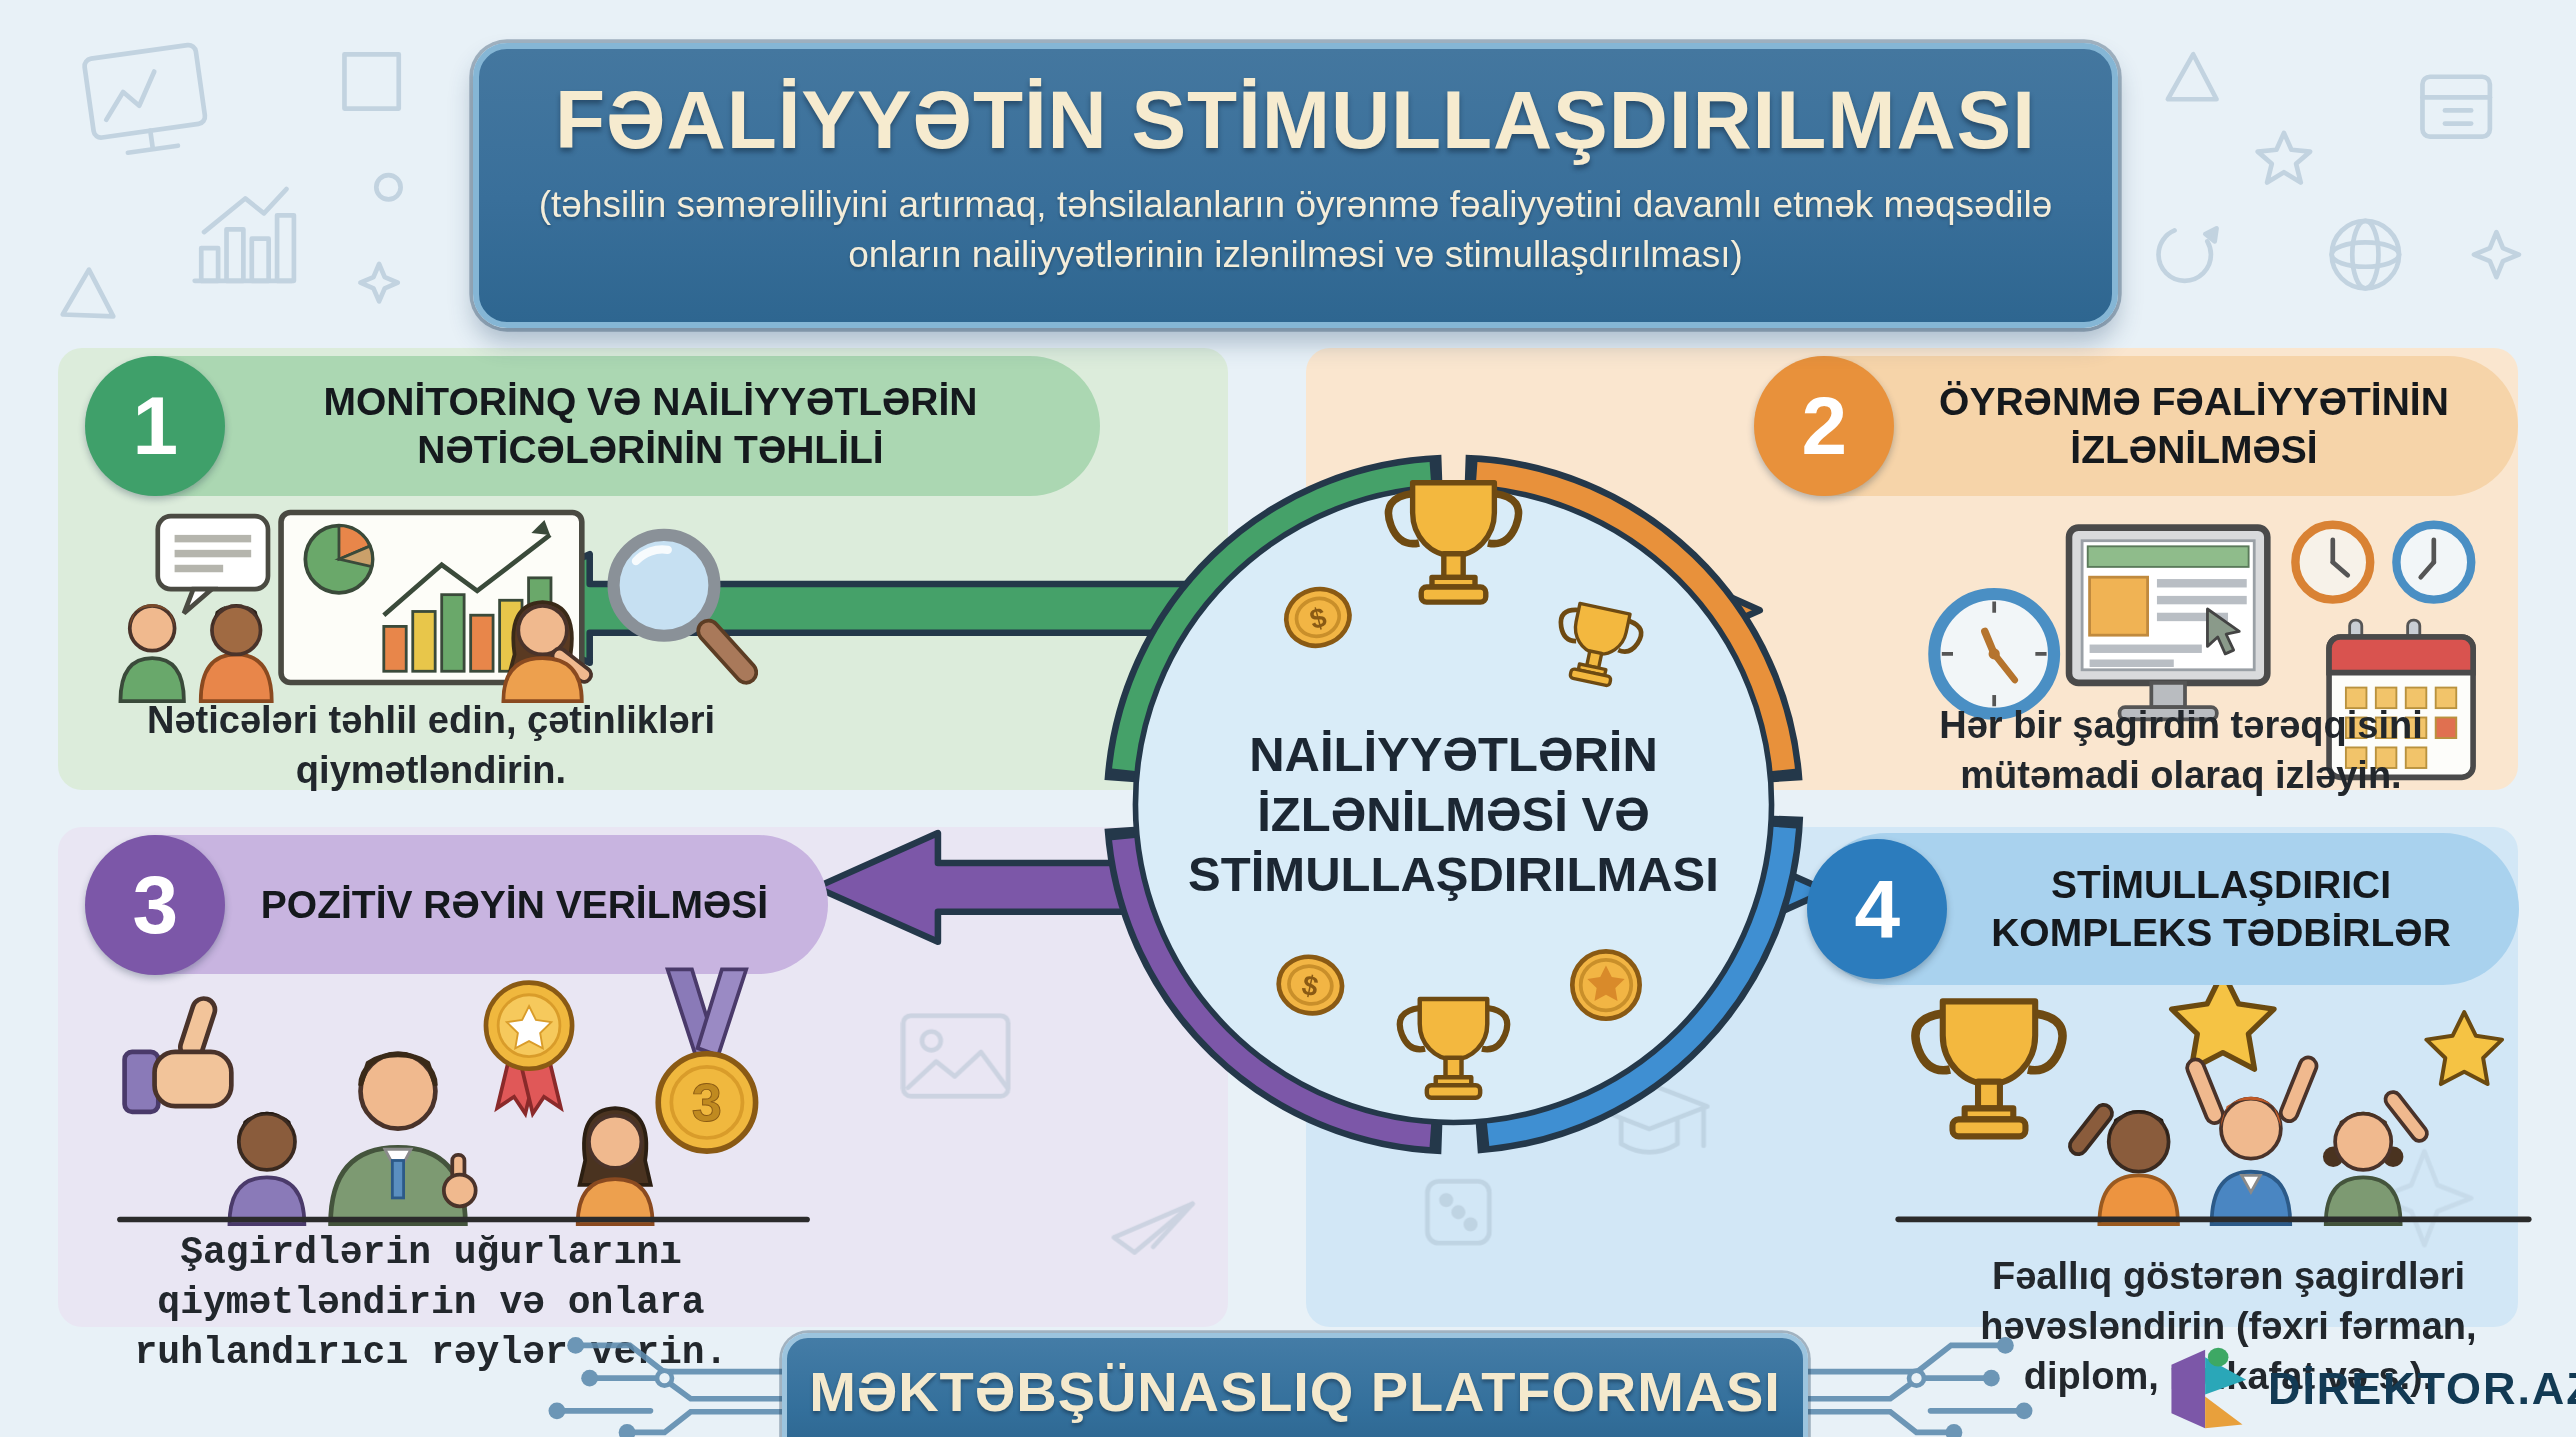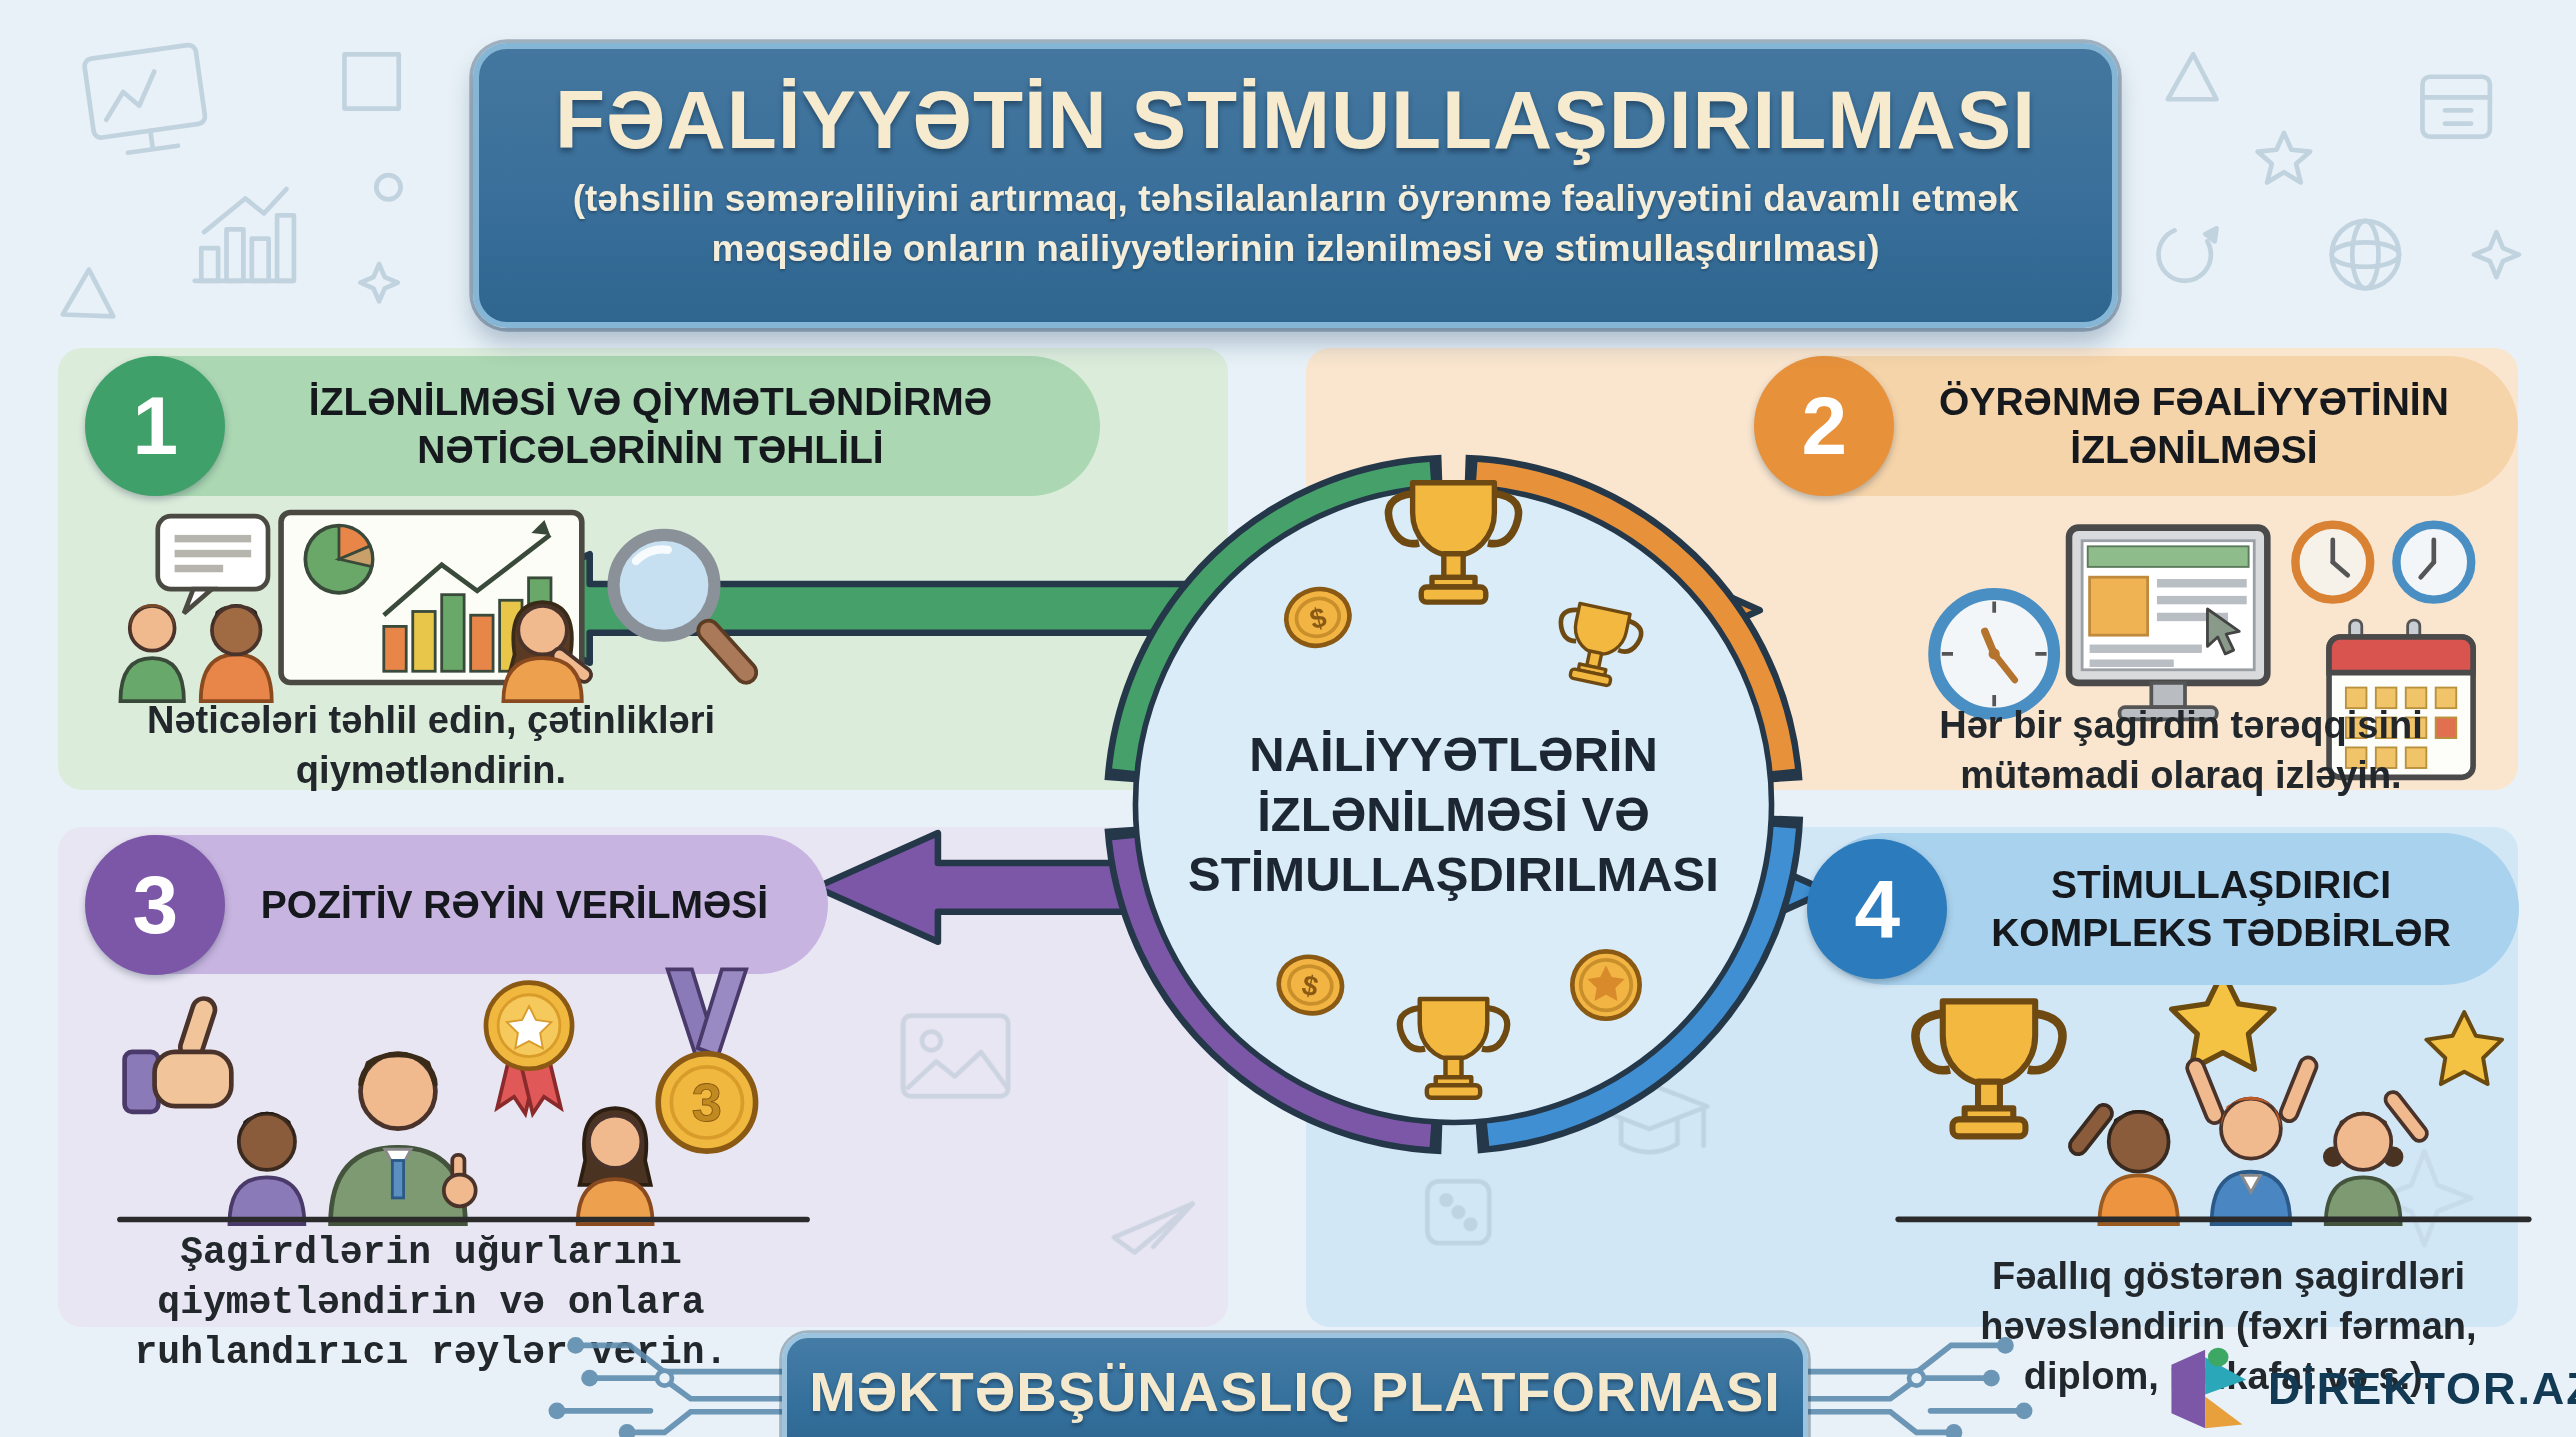--- a/index.html
+++ b/index.html
@@ -8,21 +8,21 @@
   svg{display:block;}
   .layer{position:absolute;inset:0;pointer-events:none;}
 
   
   .banner{position:absolute;left:473px;top:43px;width:1633px;height:273px;border-radius:34px;
           background:linear-gradient(180deg,#44779f 0%,#396f9a 55%,#2e6690 100%);
           border:6.6px solid #85b6d5;box-shadow:0 0 0 3.7px rgba(30,60,90,.35),0 15px 24px rgba(35,70,105,.30);
           text-align:center;z-index:4;}
   .banner-title{margin-top:24px;font-size:82px;font-weight:800;letter-spacing:0.9px;color:#f6ebcf;
           text-shadow:0 3.7px 5.6px rgba(10,30,50,.45);}
-  .banner-sub{margin:7px auto 0;width:1516px;font-size:37px;line-height:1.35;font-weight:700;color:#f3edda;
+  .banner-sub{margin:13px auto 0;width:1516px;font-size:37px;line-height:1.35;font-weight:400;color:#f3edda;
           text-shadow:0 1.9px 2.8px rgba(10,30,50,.35);}
 
   
   .card{position:absolute;border-radius:24px;}
   .card.q1{left:58px;top:348px;width:1170px;height:442px;background:#dcecdb;}
   .card.q2{left:1306px;top:348px;width:1212px;height:442px;background:#fae6cf;}
   .card.q3{left:58px;top:827px;width:1170px;height:500px;background:#e9e6f3;}
   .card.q4{left:1306px;top:827px;width:1212px;height:500px;background:#d2e7f6;}
 
   .pill{position:absolute;border-radius:84px;z-index:2;display:flex;align-items:center;justify-content:center;}
@@ -211,21 +211,21 @@
     <g transform="translate(558,588)">
       <circle r="36" fill="#f2b544" stroke="#8a5a14" stroke-width="5"></circle>
       <circle r="27" fill="none" stroke="#c98f2a" stroke-width="4"></circle>
       <path transform="scale(.42)" d="M0,-50 14.69,-20.23 47.55,-15.45 23.78,7.64 29.39,40.45 0,25 -29.39,40.45 -23.78,7.64 -47.55,-15.45 -14.69,-20.23 Z" fill="#d98a2a"></path>
     </g>
   </svg>
   <div class="hub-text">NAİLİYYƏTLƏRİN İZLƏNİLMƏSİ VƏ STİMULLAŞDIRILMASI</div>
 
   <div class="pill p1">
     <div class="num">1</div>
-    <div class="pill-title">İZLƏNİLMƏSİ VƏ QİYMƏTLƏNDİRMƏ NƏTİCƏLƏRİNİN TƏHLİLİ</div>
+    <div class="pill-title">MONİTORİNQ VƏ NAİLİYYƏTLƏRİN NƏTİCƏLƏRİNİN TƏHLİLİ</div>
   </div>
   <svg class="illus" style="left:103px;top:505px;" width="655" height="198" viewBox="0 0 700 212">
     <g>
       <rect x="190" y="8" width="322" height="182" rx="10" fill="#fdfdf8" stroke="#4a4a42" stroke-width="6"></rect>
       <circle cx="252" cy="58" r="36" fill="#6aa86a" stroke="#3a4a3a" stroke-width="4"></circle>
       <path d="M252,58 L252,22 A36,36 0 0 1 285,44 z" fill="#e8864a" stroke="#3a4a3a" stroke-width="3"></path>
       <path d="M252,58 L285,44 A36,36 0 0 1 287,66 z" fill="#caa06a" stroke="#3a4a3a" stroke-width="3"></path>
       <g stroke="#3a4a3a" stroke-width="3">
         <rect x="300" y="130" width="24" height="48" fill="#e8864a"></rect>
           <rect x="331" y="114" width="24" height="64" fill="#e8c64a"></rect>

